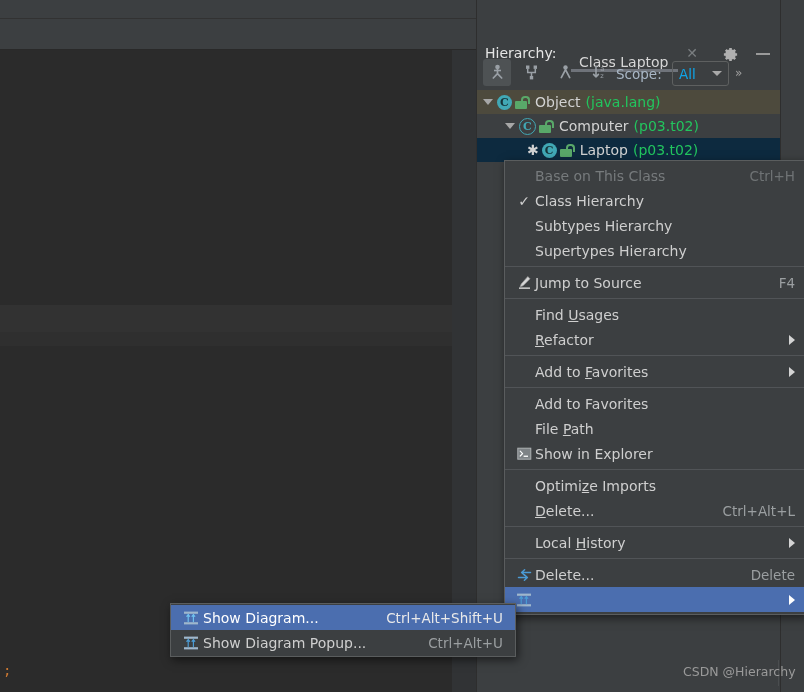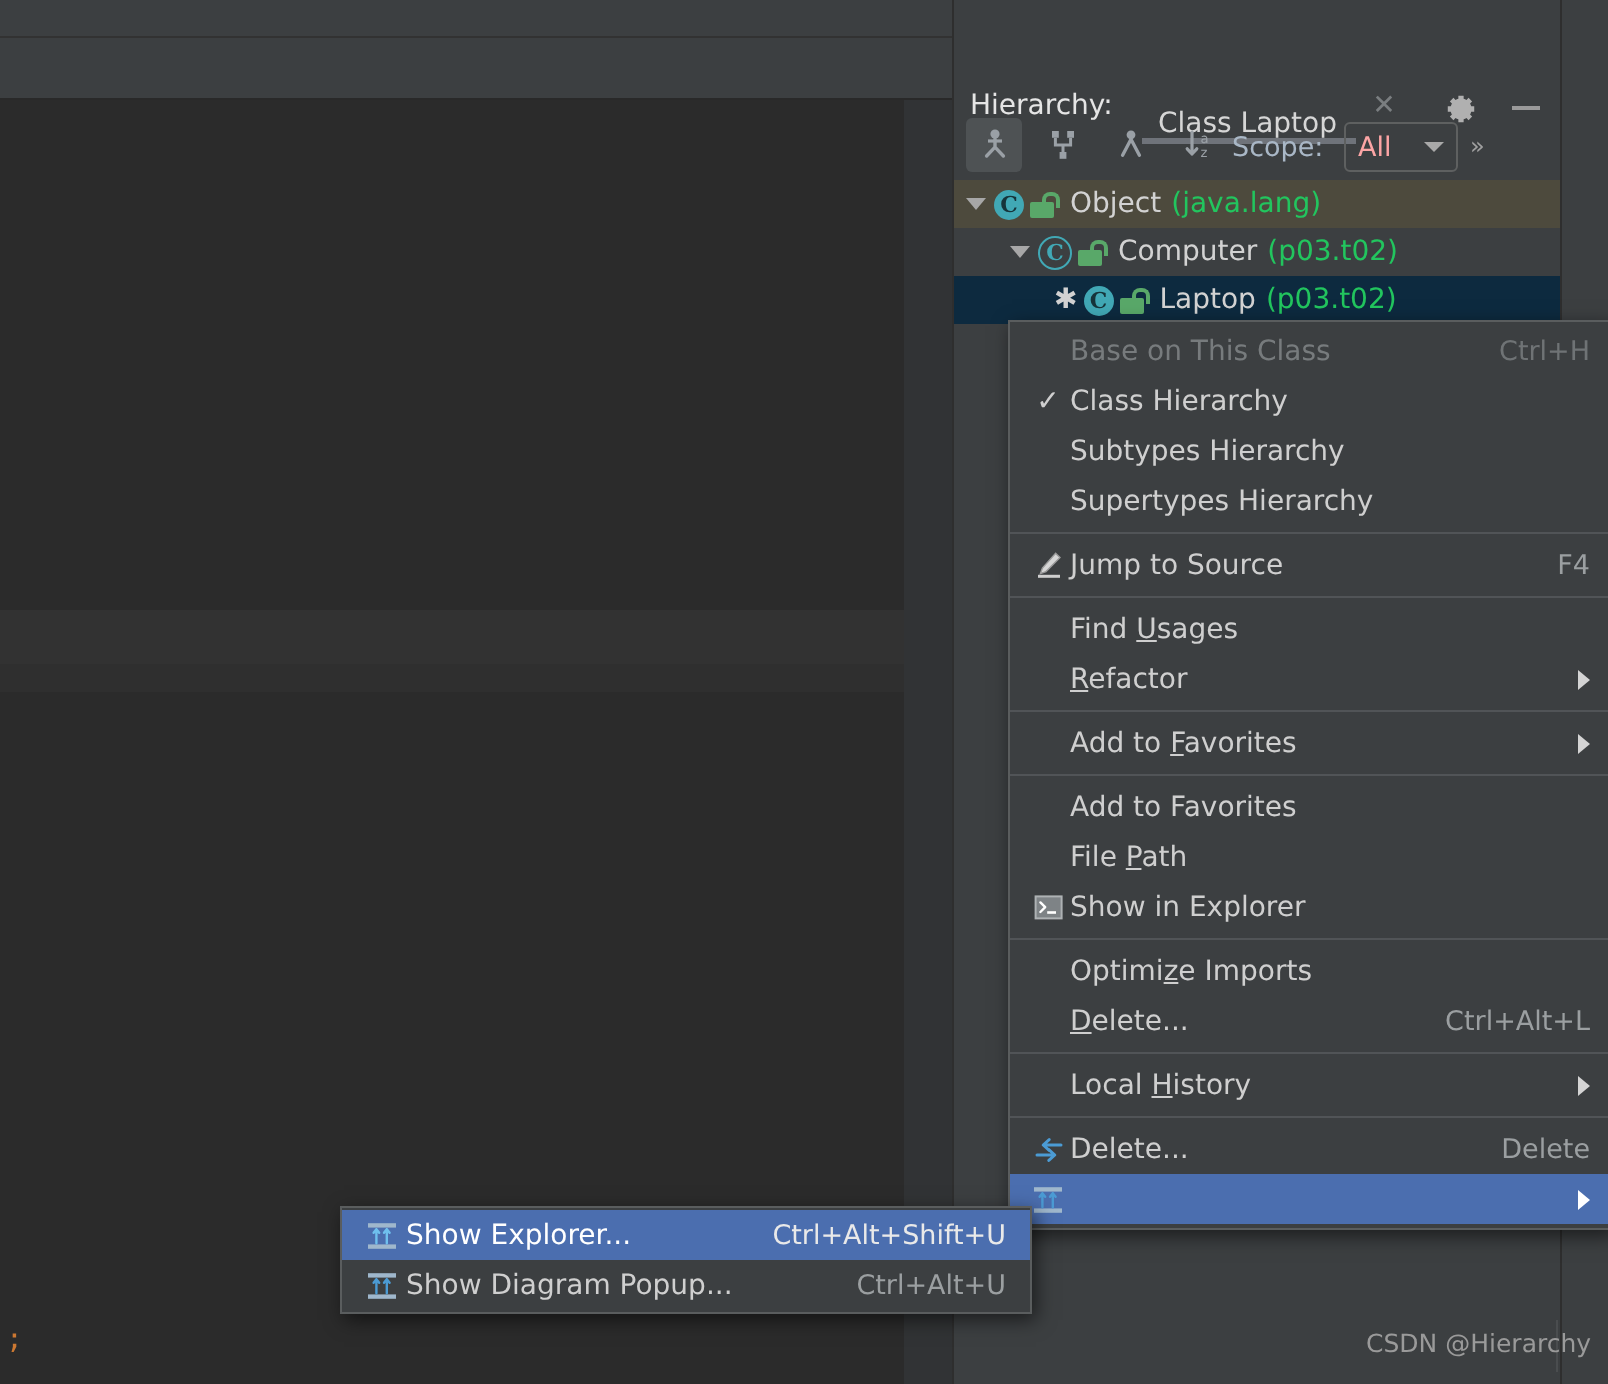--- a/index.html
+++ b/index.html
@@ -30,21 +30,21 @@
   .tw-tab-underline{position:absolute;left:94px;top:51px;width:107px;height:3px;background:#6f737a;}
   .tw-tab-close{position:absolute;left:208px;top:28px;width:14px;height:14px;color:#7a7e80;font-size:14px;line-height:14px;text-align:center;}
   .tw-gear{position:absolute;left:245px;top:28px;width:17px;height:17px;}
   .tw-min{position:absolute;left:279px;top:35px;width:14px;height:2px;background:#9a9a9a;}
 
   .tw-toolbar{position:absolute;left:0;top:56px;width:304px;height:34px;}
   .tb-btn{position:absolute;top:3px;width:28px;height:27px;display:flex;align-items:center;justify-content:center;border-radius:3px;}
   .tb-btn.sel{background:#4e5254;}
   .tb-scope-label{position:absolute;left:139px;top:10px;color:#a9b7c6;font-size:13.5px;}
   .tb-scope-box{position:absolute;left:195px;top:5px;width:55px;height:23px;border:1px solid #5e6060;border-radius:3px;display:flex;align-items:center;}
-  .tb-scope-val{margin-left:6px;color:#fca5a5;font-size:13.5px;}
+  .tb-scope-val{margin-left:6px;color:#0ea5e9;font-size:13.5px;}
   .tb-scope-caret{position:absolute;right:6px;top:9px;width:0;height:0;border-left:5px solid transparent;border-right:5px solid transparent;border-top:5px solid #a9a9a9;}
   .tb-overflow{position:absolute;left:258px;top:10px;color:#a0a0a0;font-size:12px;letter-spacing:-1px;}
 
   
   .tree{position:absolute;left:0;top:90px;width:304px;height:602px;background:#3c3f41;}
   .tree-row{position:absolute;left:0;width:304px;height:24px;display:flex;align-items:center;}
   .tree-row .twisty{width:0;height:0;border-left:5.5px solid transparent;border-right:5.5px solid transparent;border-top:6px solid #a7a7a7;margin-right:4px;}
   .tree-label{color:#d2d2d2;font-size:14px;}
   .tree-pkg{color:#22c55e;font-size:14px;margin-left:5px;}
   .tree-star{color:#d2d2d2;font-size:14px;margin-right:3px;}
@@ -343,21 +343,21 @@
   <div class="sub-menu">
     <div class="sub-item hl">
       <span class="gfx">
         <svg width="16" height="14" viewBox="0 0 16 14">
           <rect x="1" y="0.6" width="14" height="2.2" fill="#9fb7cc"></rect>
           <rect x="1" y="11.2" width="14" height="2.2" fill="#9fb7cc"></rect>
           <path d="M5.2 10.6 L5.2 3.6 M5.2 3.6 L3.8 5.4 M5.2 3.6 L6.6 5.4" stroke="#6fc0ee" stroke-width="1.2" fill="none" stroke-linecap="round" stroke-linejoin="round"></path>
           <path d="M10.4 10.6 L10.4 3.6 M10.4 3.6 L9 5.4 M10.4 3.6 L11.8 5.4" stroke="#6fc0ee" stroke-width="1.2" fill="none" stroke-linecap="round" stroke-linejoin="round"></path>
         </svg>
       </span>
-      <span class="sub-text">Show Explorer...</span>
+      <span class="sub-text">Show Diagram...</span>
       <span class="sub-key">Ctrl+Alt+Shift+U</span>
     </div>
     <div class="sub-item">
       <span class="gfx">
         <svg width="16" height="14" viewBox="0 0 16 14">
           <rect x="1" y="0.6" width="14" height="2.2" fill="#9fb7cc"></rect>
           <rect x="1" y="11.2" width="14" height="2.2" fill="#9fb7cc"></rect>
           <path d="M5.2 10.6 L5.2 3.6 M5.2 3.6 L3.8 5.4 M5.2 3.6 L6.6 5.4" stroke="#4b9bd4" stroke-width="1.2" fill="none" stroke-linecap="round" stroke-linejoin="round"></path>
           <path d="M10.4 10.6 L10.4 3.6 M10.4 3.6 L9 5.4 M10.4 3.6 L11.8 5.4" stroke="#4b9bd4" stroke-width="1.2" fill="none" stroke-linecap="round" stroke-linejoin="round"></path>
         </svg>

